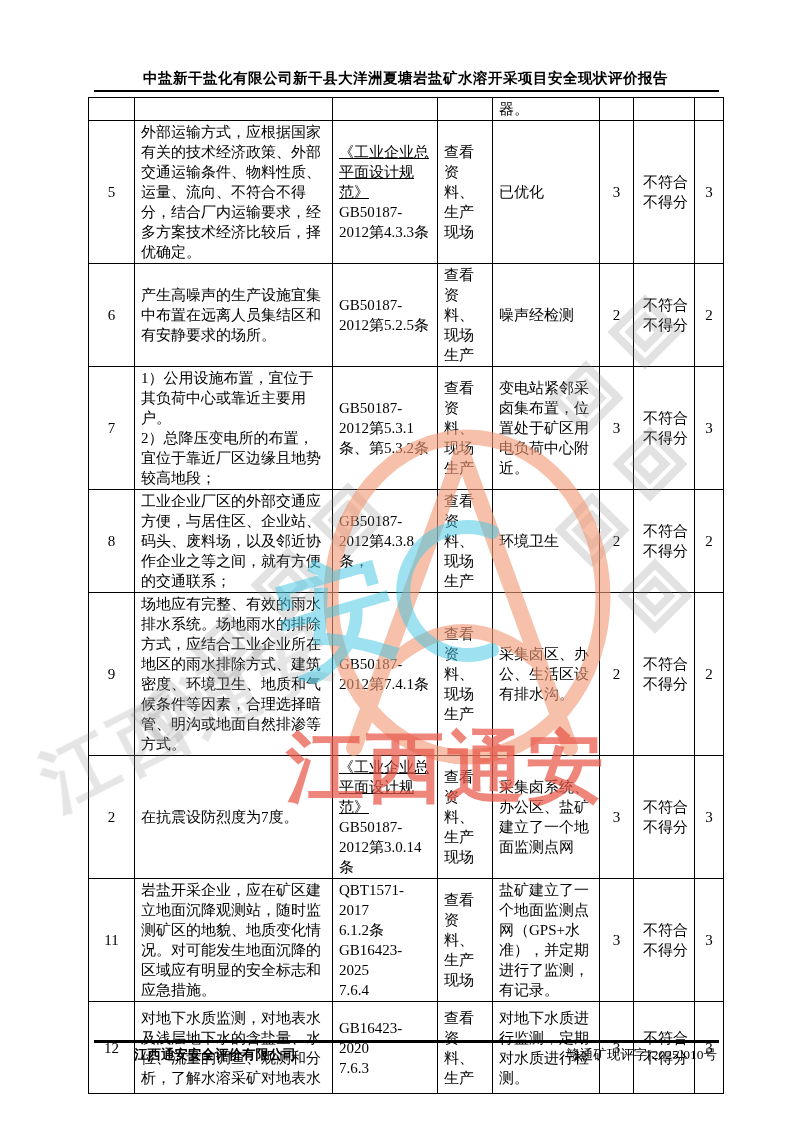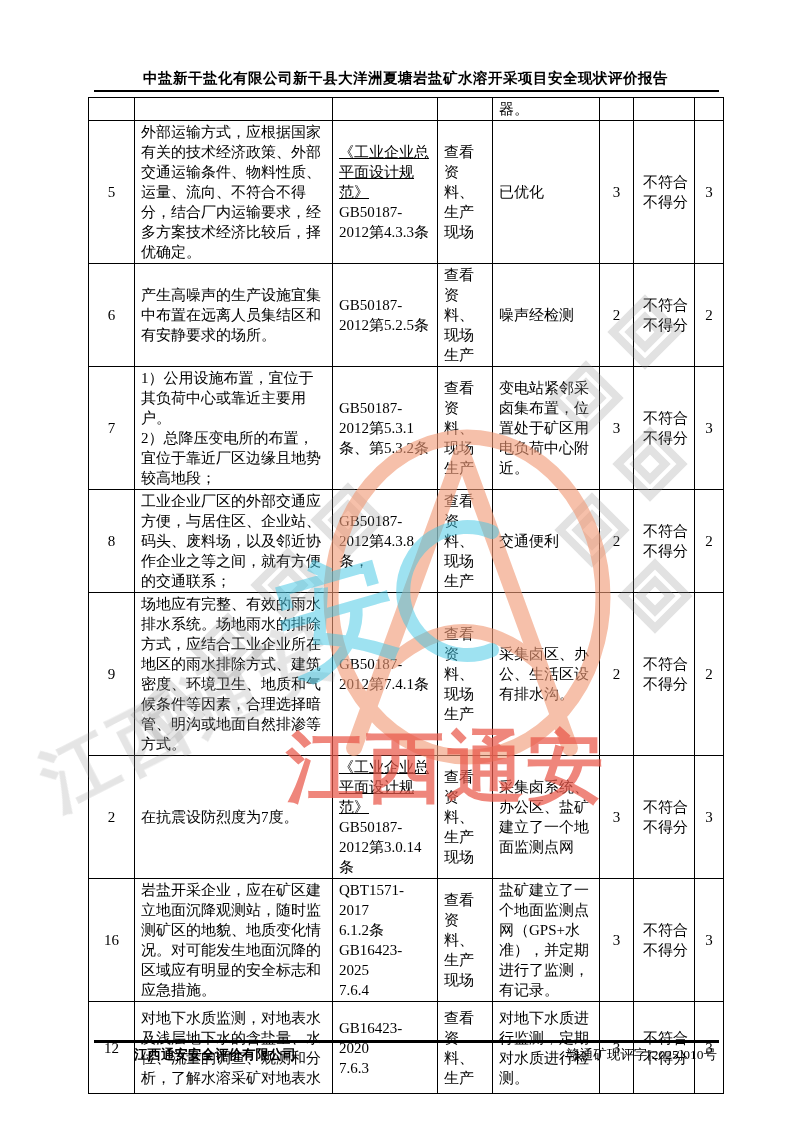--- a/index.html
+++ b/index.html
@@ -96,21 +96,21 @@
         <td class="c-result">变电站紧邻采卤集布置，位置处于矿区用电负荷中心附近。</td>
         <td class="c-score">3</td>
         <td class="c-judge">不符合不得分</td>
         <td class="c-score">3</td>
       </tr>
       <tr class="r4">
         <td class="c-no">8</td>
         <td class="c-content">工业企业厂区的外部交通应方便，与居住区、企业站、码头、废料场，以及邻近协作企业之等之间，就有方便的交通联系；</td>
         <td class="c-basis">GB50187-2012第4.3.8条，</td>
         <td class="c-method">查看资料、现场生产</td>
-        <td class="c-result">交通便利</td>
+        <td class="c-result">环境卫生</td>
         <td class="c-score">2</td>
         <td class="c-judge">不符合不得分</td>
         <td class="c-score">2</td>
       </tr>
       <tr class="r5">
         <td class="c-no">9</td>
         <td class="c-content">场地应有完整、有效的雨水排水系统。场地雨水的排除方式，应结合工业企业所在地区的雨水排除方式、建筑密度、环境卫生、地质和气候条件等因素，合理选择暗管、明沟或地面自然排渗等方式。</td>
         <td class="c-basis">GB50187-2012第7.4.1条</td>
         <td class="c-method">查看资料、现场生产</td>
         <td class="c-result">采集卤区、办公、生活区设有排水沟。</td>
@@ -122,21 +122,21 @@
         <td class="c-no">2</td>
         <td class="c-content">在抗震设防烈度为7度。</td>
         <td class="c-basis"><span class="book">《工业企业总平面设计规范》</span><span>GB50187-2012第3.0.14条</span></td>
         <td class="c-method">查看资料、生产现场</td>
         <td class="c-result">采集卤系统、办公区、盐矿建立了一个地面监测点网</td>
         <td class="c-score">3</td>
         <td class="c-judge">不符合不得分</td>
         <td class="c-score">3</td>
       </tr>
       <tr class="r7">
-        <td class="c-no">16</td>
+        <td class="c-no">11</td>
         <td class="c-content">岩盐开采企业，应在矿区建立地面沉降观测站，随时监测矿区的地貌、地质变化情况。对可能发生地面沉降的区域应有明显的安全标志和应急措施。</td>
         <td class="c-basis">QBT1571-2017
 6.1.2条
 GB16423-2025
 7.6.4</td>
         <td class="c-method">查看资料、生产现场</td>
         <td class="c-result">盐矿建立了一个地面监测点网（GPS+水准），并定期进行了监测，有记录。</td>
         <td class="c-score">3</td>
         <td class="c-judge">不符合不得分</td>
         <td class="c-score">3</td>

